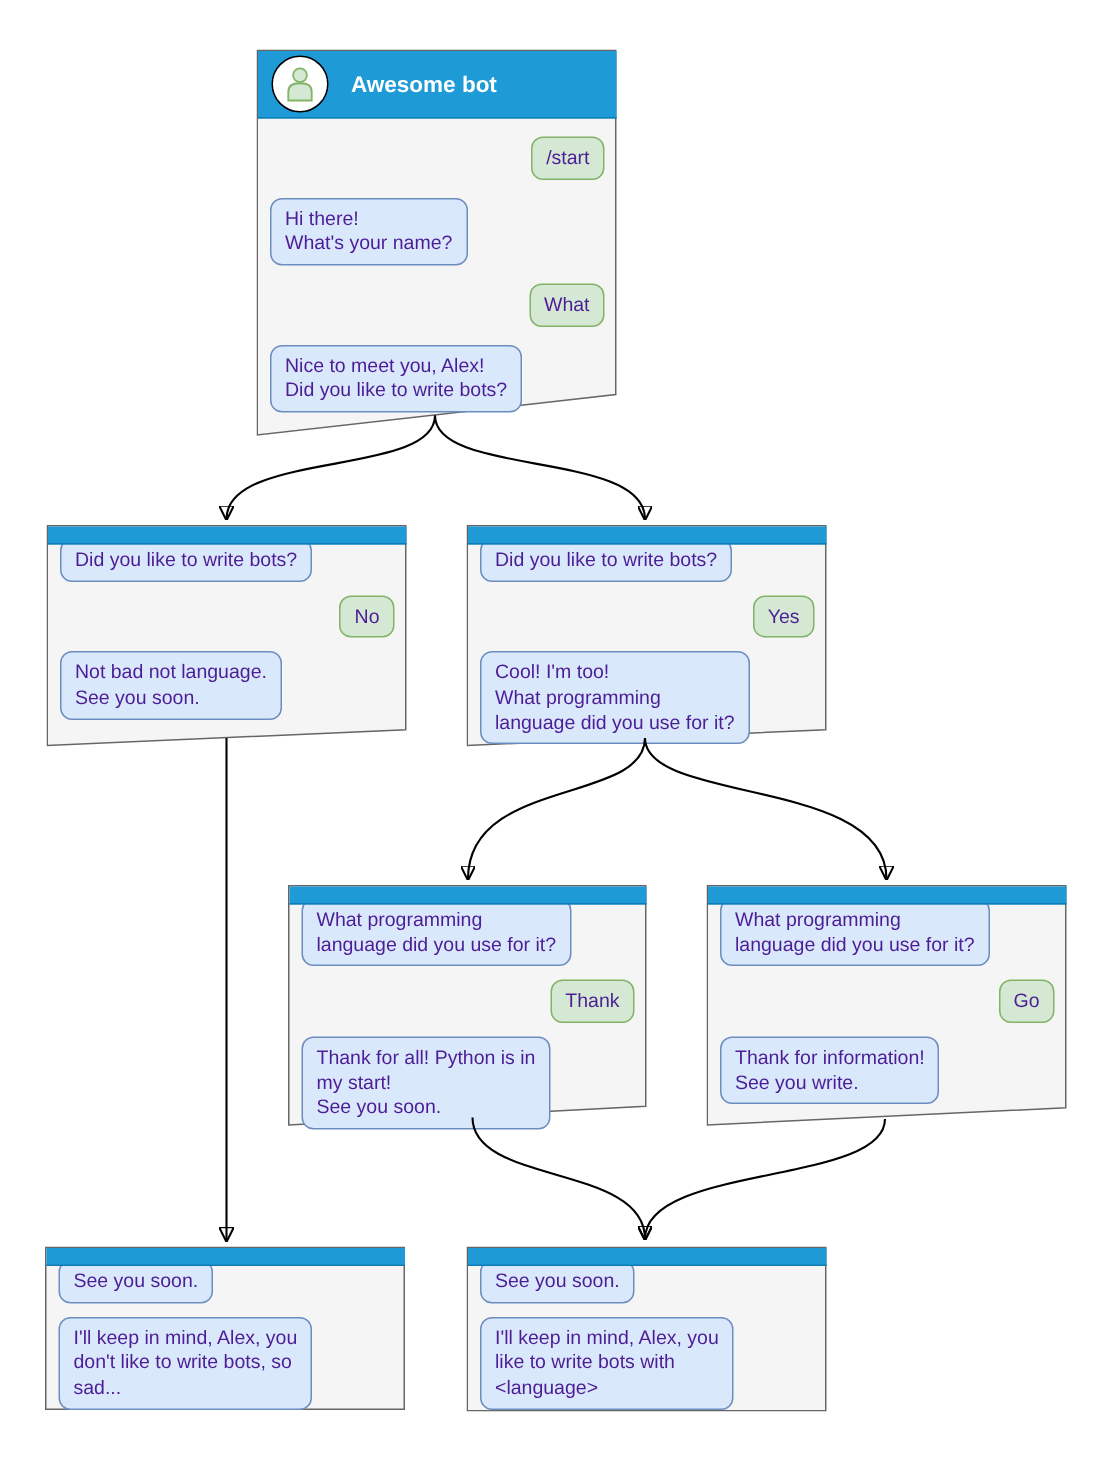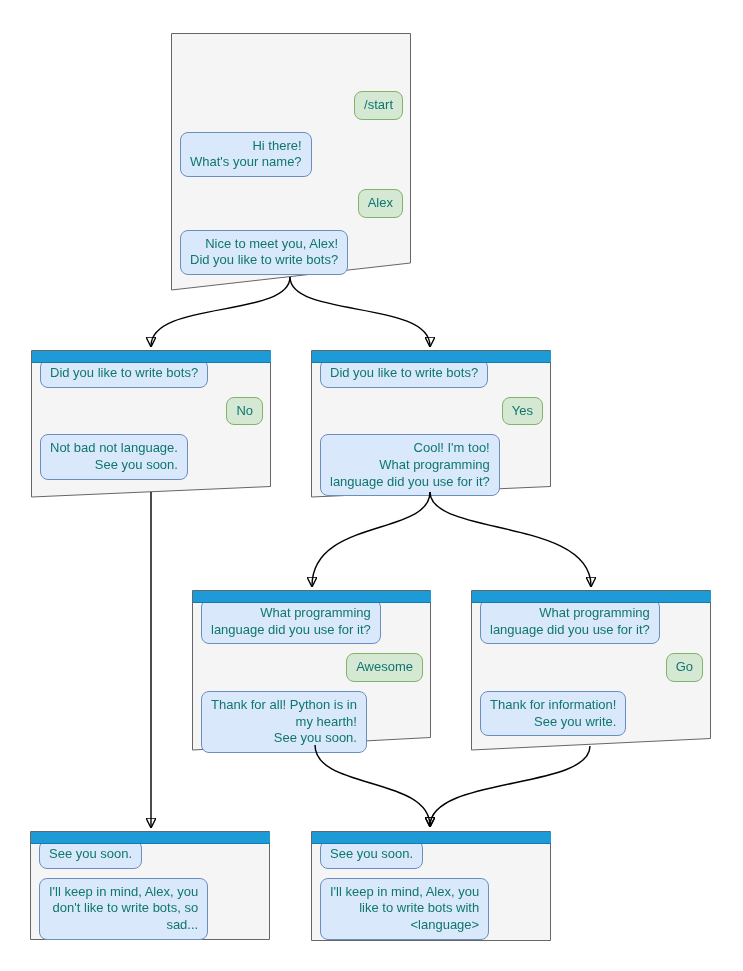--- a/index.html
+++ b/index.html
@@ -26,42 +26,51 @@
   .win-title { color:#ffffff; font-weight:bold; font-size:15px; margin-left:15px; }
   .win-body {
     position:absolute; left:1px; right:1px; bottom:0; z-index:1;
     display:flex; flex-direction:column; padding:0 8px; box-sizing:border-box;
   }
   .win-body.below-main { top:46px; gap:12px; padding-top:12px; }
   .win-body.below-thin { top:13px; gap:9px; }
   .bubble {
     display:inline-block; max-width:196px; box-sizing:border-box;
     border-radius:8px; padding:5px 9px;
-    font-size:13px; line-height:1.28; color:#0f766e; white-space:pre-line;
+    font-size:13px; line-height:1.28; color:#4c1d95; white-space:pre-line;
   }
-  .bubble.bot  { background:var(--bot-fill);  border:1px solid var(--bot-border);  align-self:flex-start;text-align:right; }
+  .bubble.bot  { background:var(--bot-fill);  border:1px solid var(--bot-border);  align-self:flex-start; }
   .bubble.user { background:var(--user-fill); border:1px solid var(--user-border); align-self:flex-end; }
   .bubble.tucked { margin-top:-4px; }
   #connector-layer { position:absolute; left:0; top:0; z-index:5; pointer-events:none; }
   #connector-layer path { fill:none; stroke:var(--connector); stroke-width:1.4; }
 </style>
 </head>
 <body>
 
 <div id="canvas">
 
   <div class="chat-window" style="left:171px; top:33px; width:241px; height:258px;">
     <svg class="win-shape" width="241" height="258">
       <polygon points="0.5,0.5 239.5,0.5 239.5,230 0.5,257"></polygon>
     </svg>
+    <div class="win-header main">
+      <div class="avatar">
+        <svg width="22" height="24" viewBox="0 0 22 24">
+          <circle cx="11" cy="6.2" r="4.6" fill="#D5E8D4" stroke="#82B366" stroke-width="1.2"></circle>
+          <path d="M3.2,23 L3.2,17 Q3.2,11.5 11,11.5 Q18.8,11.5 18.8,17 L18.8,23 Z" fill="#D5E8D4" stroke="#82B366" stroke-width="1.2"></path>
+        </svg>
+      </div>
+      <span class="win-title">Awesome bot</span>
+    </div>
     <div class="win-body below-main">
       <div class="bubble user">/start</div>
       <div class="bubble bot">Hi there!
 What's your name?</div>
-      <div class="bubble user">Alex</div>
+      <div class="bubble user">What</div>
       <div class="bubble bot">Nice to meet you, Alex!
 Did you like to write bots?</div>
     </div>
   </div>
 
   <div class="chat-window" style="left:31px; top:350px; width:241px; height:148px;">
     <svg class="win-shape" width="241" height="148">
       <polygon points="0.5,0.5 239.5,0.5 239.5,136.5 0.5,147"></polygon>
     </svg>
     <div class="win-header thin"></div>
@@ -88,23 +97,23 @@
   </div>
 
   <div class="chat-window" style="left:192px; top:590px; width:240px; height:161px;">
     <svg class="win-shape" width="240" height="161">
       <polygon points="0.5,0.5 238.5,0.5 238.5,147.5 0.5,160"></polygon>
     </svg>
     <div class="win-header thin"></div>
     <div class="win-body below-thin">
       <div class="bubble bot tucked">What programming
 language did you use for it?</div>
-      <div class="bubble user">Awesome</div>
+      <div class="bubble user">Thank</div>
       <div class="bubble bot">Thank for all! Python is in
-my hearth!
+my start!
 See you soon.</div>
     </div>
   </div>
 
   <div class="chat-window" style="left:471px; top:590px; width:241px; height:161px;">
     <svg class="win-shape" width="241" height="161">
       <polygon points="0.5,0.5 239.5,0.5 239.5,148.5 0.5,160"></polygon>
     </svg>
     <div class="win-header thin"></div>
     <div class="win-body below-thin">

